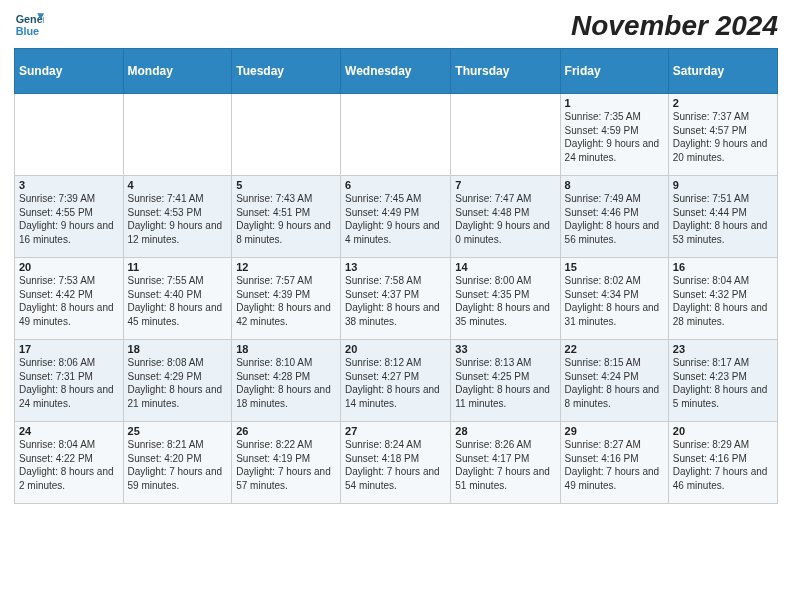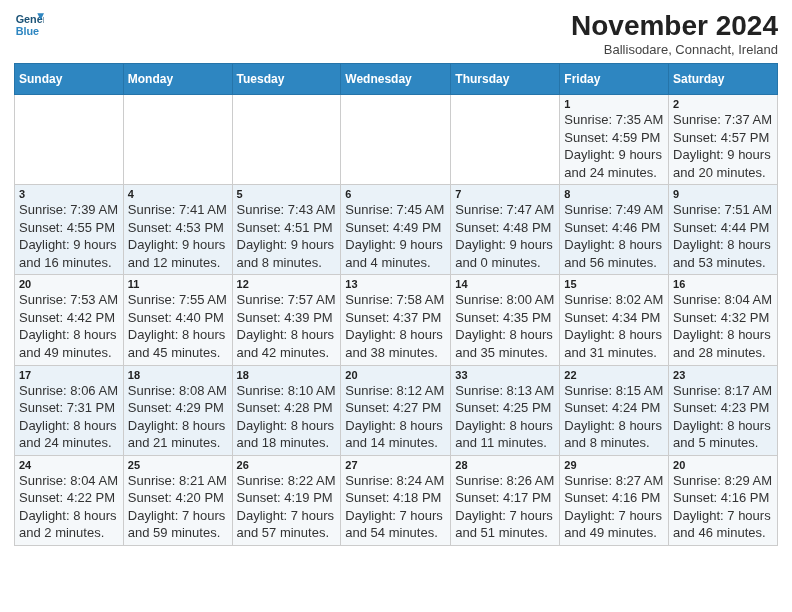--- a/index.html
+++ b/index.html
@@ -24,40 +24,41 @@
       display: flex;
       align-items: center;
       gap: 2px;
     }
     .logo-icon {
       width: 30px;
       height: 30px;
     }
     .title-block {
       text-align: right;
+      font-style: italic;
     }
     .month-title {
       font-size: 28px;
       font-weight: bold;
       color: #222;
     }
     .location {
       font-size: 13px;
       color: #444;
     }
     table {
       width: 100%;
       border-collapse: collapse;
     }
     thead tr th {
       background: #2e86c1;
       color: #fff;
       font-size: 12px;
       font-weight: bold;
-      padding: 8px 4px;
+      padding: 15px 4px;
       text-align: left;
       border: 1px solid #2574a9;
     }
     tbody tr td {
       border: 1px solid #ccc;
       vertical-align: top;
       padding: 3px 4px;
       font-size: 10px;
       color: #222;
       width: 113px;
@@ -70,21 +71,21 @@
     tbody tr:nth-child(even) td {
       background: #eaf2f8;
     }
     .day-num {
       font-weight: bold;
       font-size: 11px;
       display: block;
       margin-bottom: 1px;
     }
     .day-info {
-      font-size: 13px;
+      font-size: 10px;
       line-height: 1.35;
       color: #333;
     }
     .empty-cell {
       background: #fff !important;
     }
   </style>
 </head>
 <body>
 
@@ -92,21 +93,20 @@
   <div class="header">
     <div class="logo">
       <svg class="logo-icon" viewBox="0 0 36 36">
         <text x="2" y="16" font-size="13" font-weight="bold" fill="#1a5276" font-family="Arial">General</text>
         <text x="2" y="30" font-size="13" font-weight="bold" fill="#2e86c1" font-family="Arial">Blue</text>
         <polygon points="28,4 36,4 32,12" fill="#2e86c1"></polygon>
       </svg>
     </div>
     <div class="title-block">
       <div class="month-title">November 2024</div>
-      <div class="location">Ballisodare, Connacht, Ireland</div>
     </div>
   </div>
 
   <table>
     <thead>
       <tr>
         <th>Sunday</th>
         <th>Monday</th>
         <th>Tuesday</th>
         <th>Wednesday</th>

